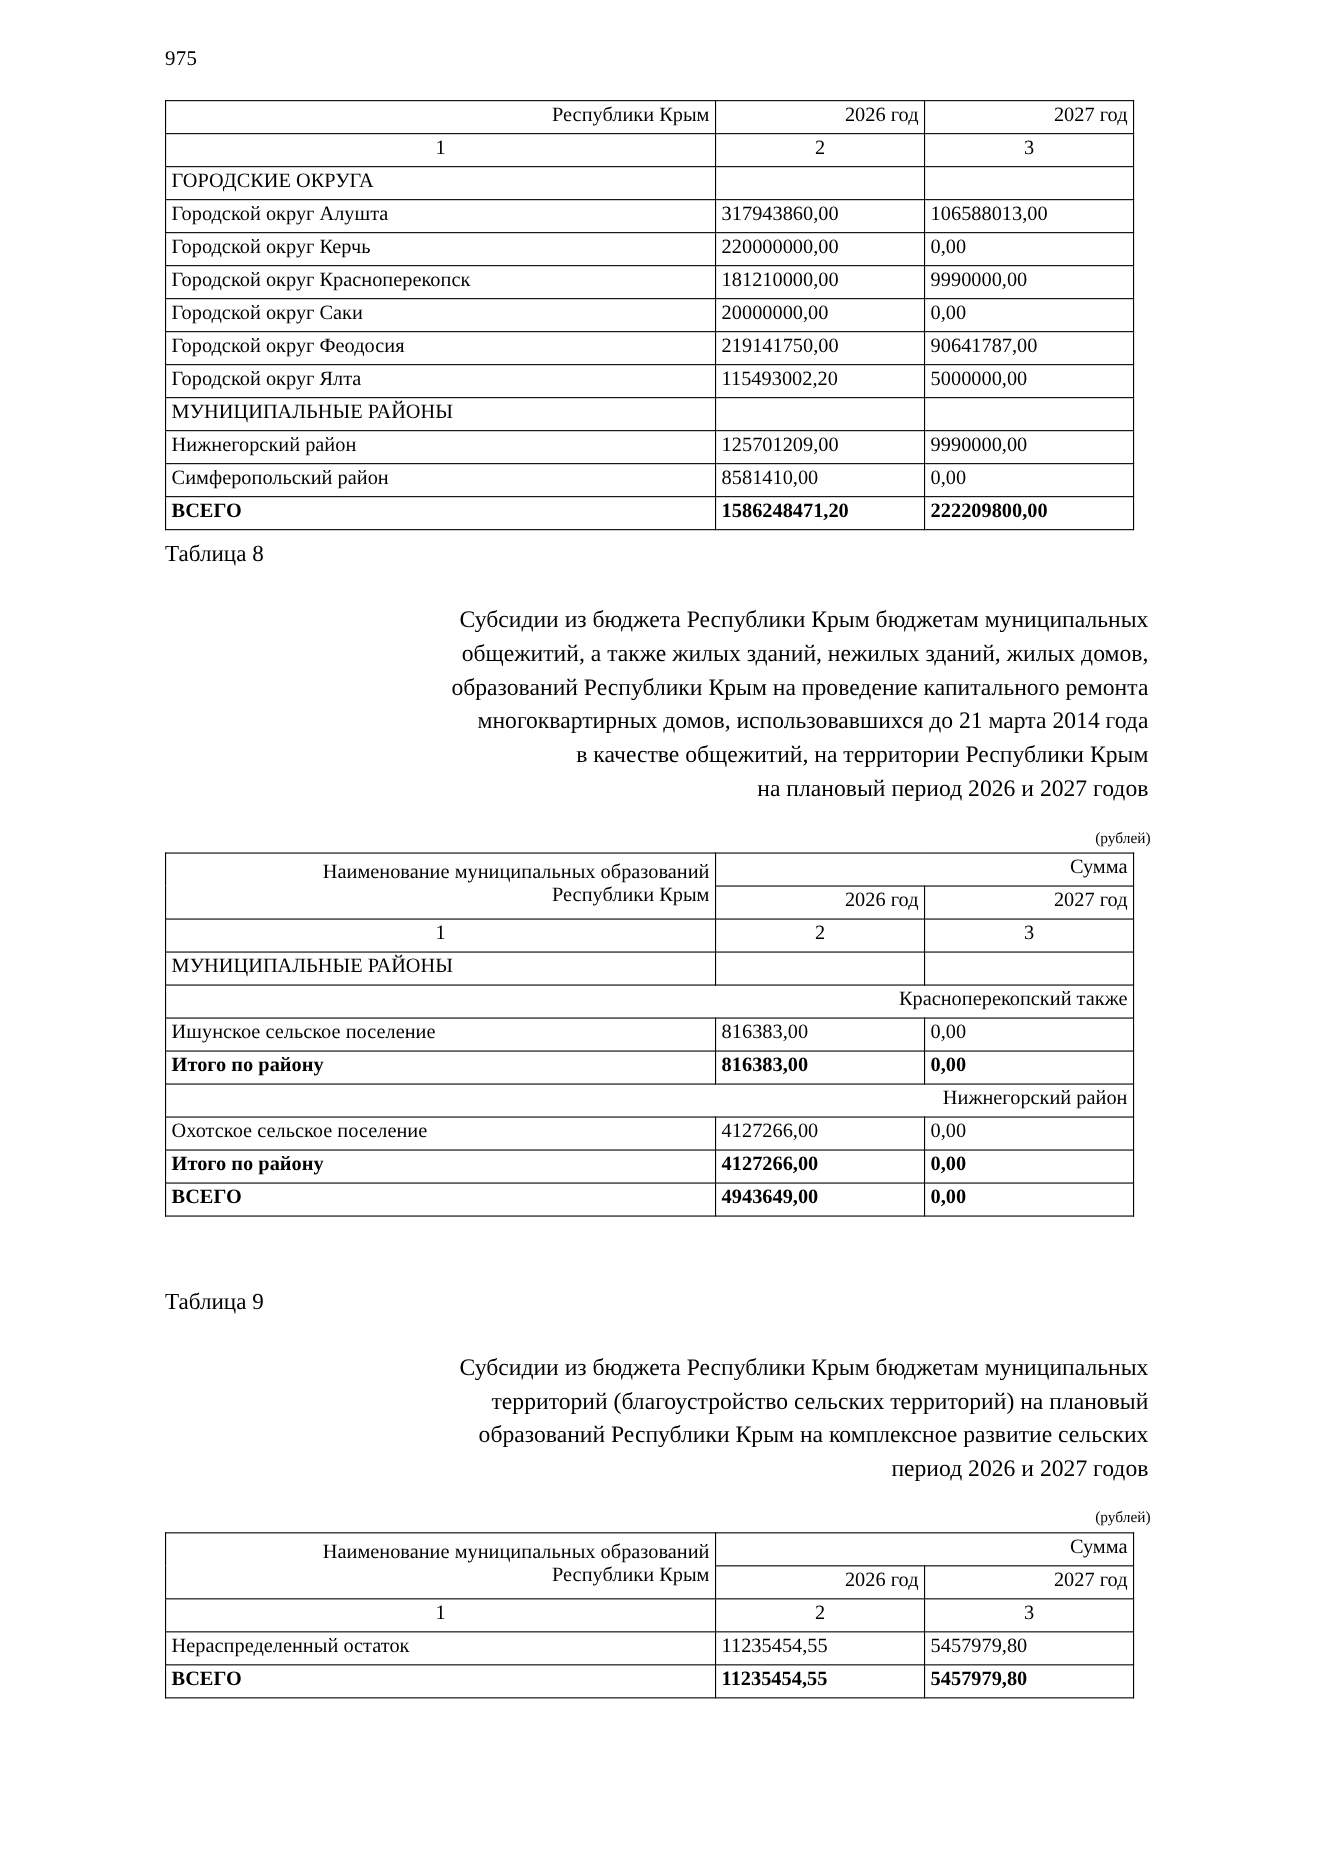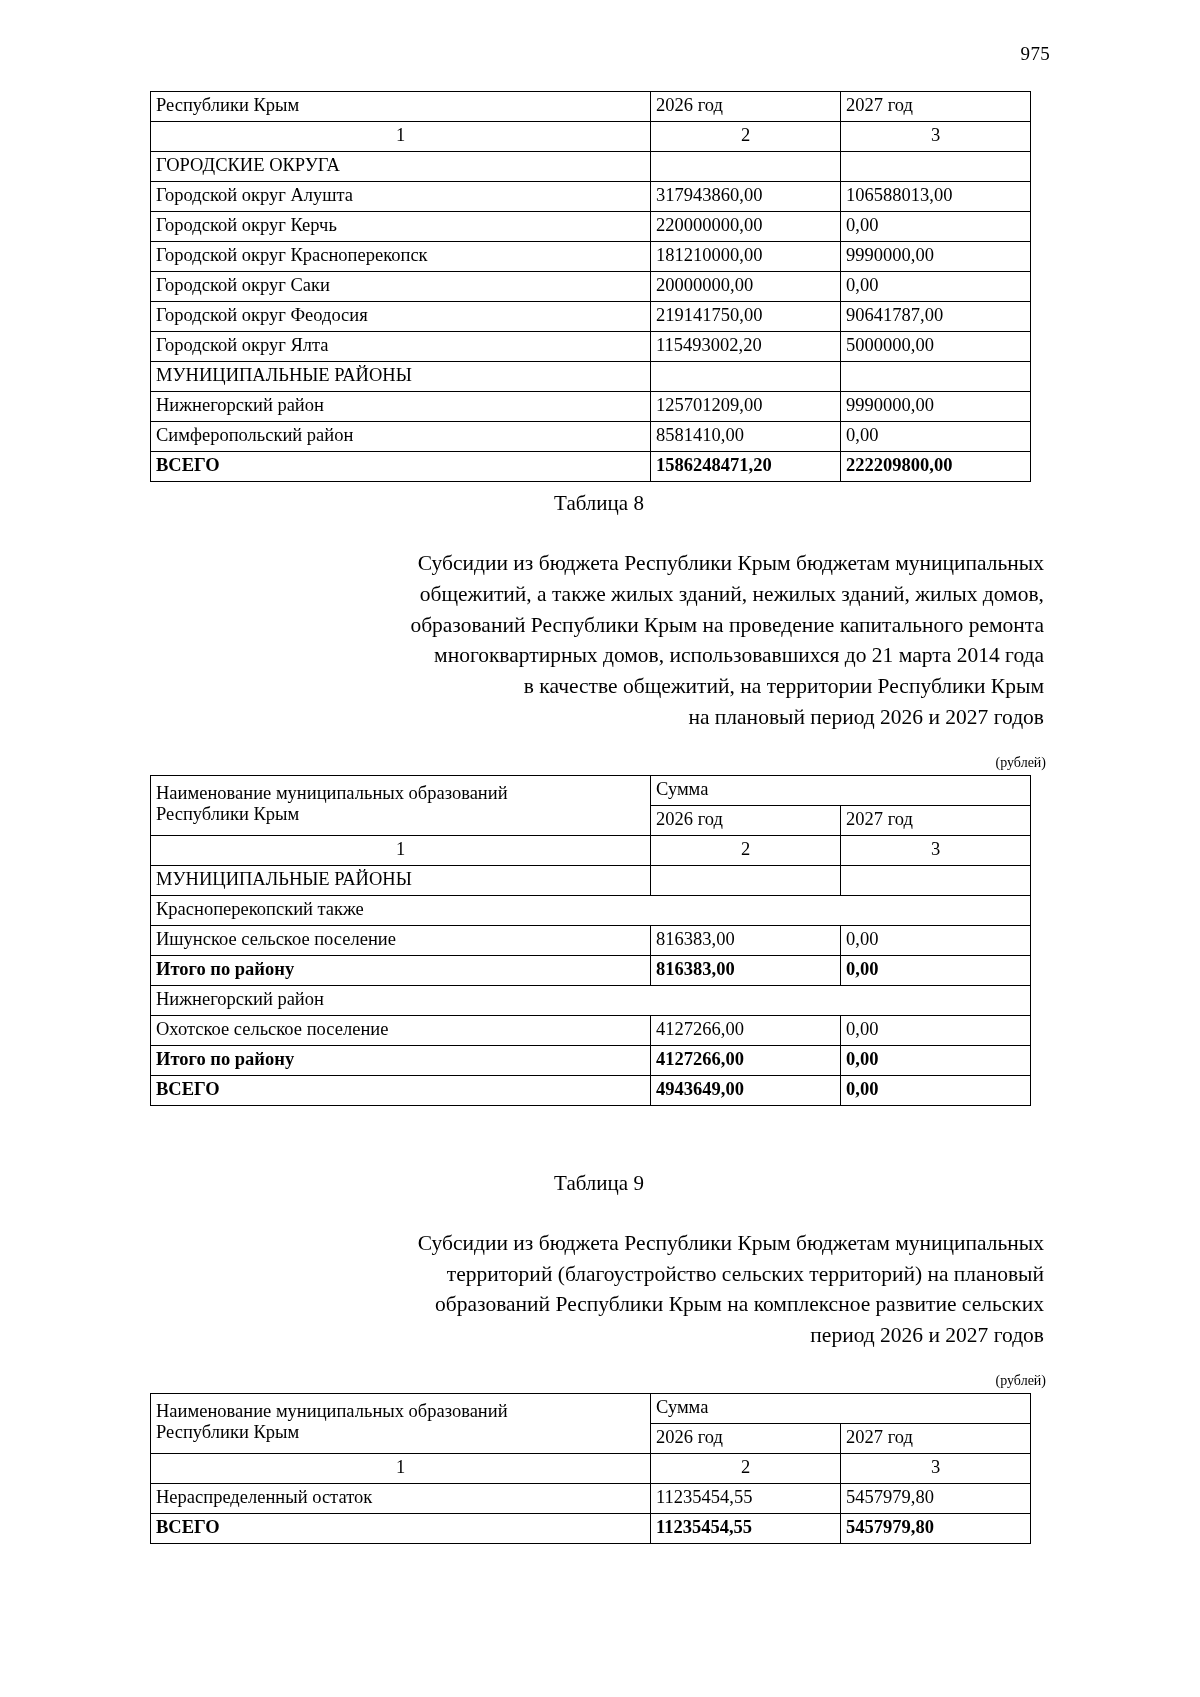--- a/index.html
+++ b/index.html
@@ -17,21 +17,21 @@
     overflow: hidden;
   }
   .page {
     box-sizing: border-box;
     width: 1200px;
     height: 1697px;
     padding: 44px 150px 0 150px;
     position: relative;
   }
   .page-number {
-    text-align: right;
+    text-align: left;
     font-size: 19px;
     line-height: 1;
     margin: 0 0 28px 0;
     letter-spacing: 0.3px;
   }
 
   
   table.doc-table {
     border-collapse: collapse;
     width: 880px;
@@ -45,27 +45,27 @@
     vertical-align: middle;
     line-height: 1.13;
     height: 25px;
     white-space: nowrap;
     overflow: hidden;
   }
   .c-name  { width: 500px; text-align: left; }
   .c-y1    { width: 190px; text-align: right; }
   .c-y2    { width: 190px; text-align: right; }
 
-  td.center { text-align: left; }
+  td.center { text-align: right; }
   td.bold   { font-weight: bold; }
   .numrow td { text-align: center; height: 23px; }
 
   
   .tab-label {
-    text-align: center;
+    text-align: left;
     font-size: 21px;
     margin: 9px 0 0 0;
     padding-right: 2px;
     line-height: 1.2;
   }
   .title-block {
     text-align: center;
     font-size: 21.5px;
     line-height: 1.43;
     margin: 32px 0 0 0;

